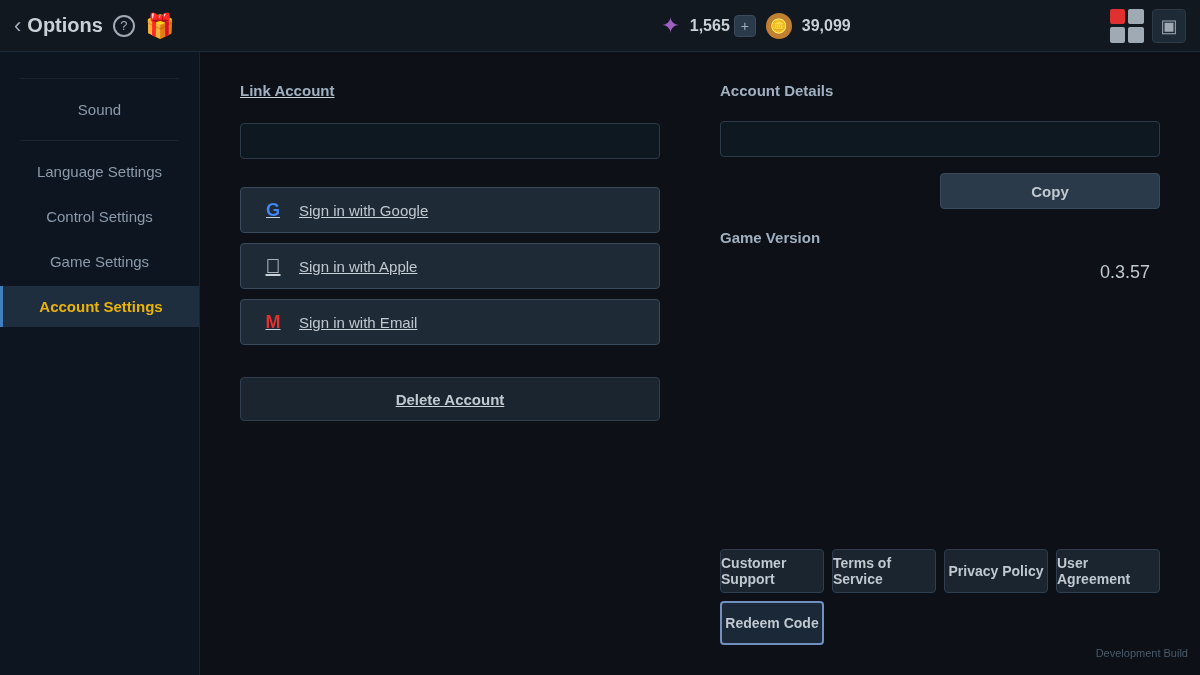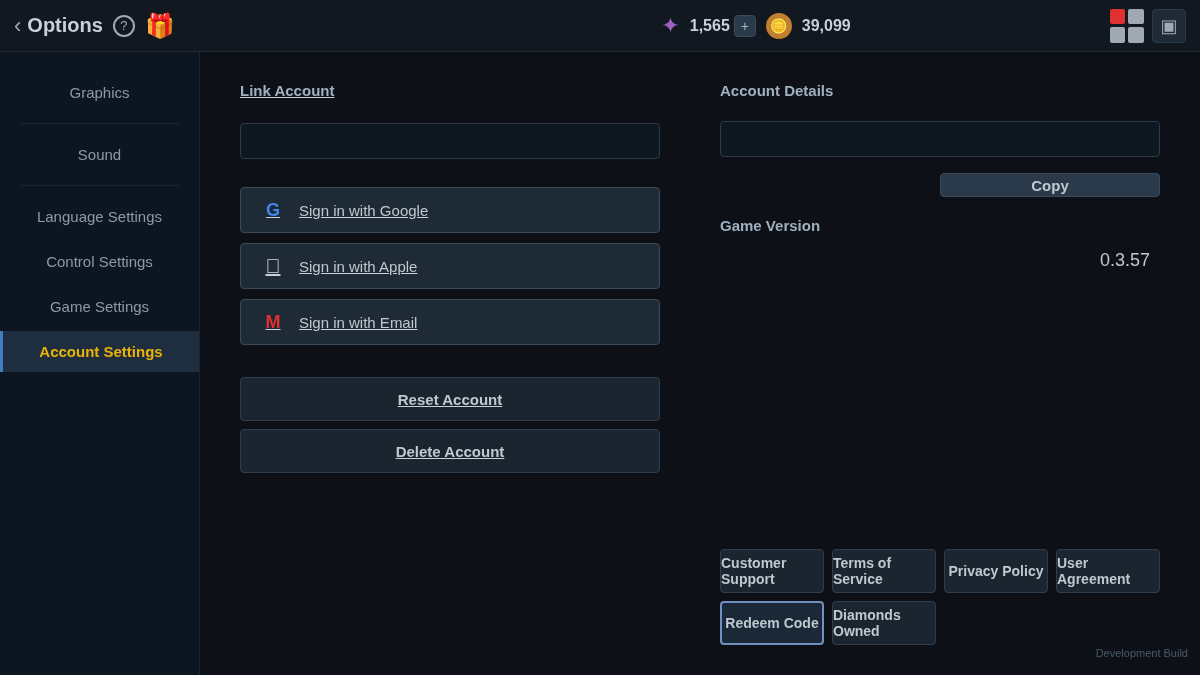--- a/index.html
+++ b/index.html
@@ -301,21 +301,21 @@
       font-size: 13px;
       color: #708090;
       outline: none;
     }
 
     .copy-btn {
       align-self: flex-end;
       background: #2a3a4a;
       border: 1px solid #3a4a5a;
       border-radius: 4px;
-      height: 24px;
+      height: 36px;
       width: 220px;
       display: flex;
       align-items: center;
       justify-content: center;
       cursor: pointer;
       color: #c0c8d0;
       font-size: 15px;
       font-weight: bold;
     }
 
@@ -399,21 +399,20 @@
       <div class="grid-icon-cell"></div>
       <div class="grid-icon-cell"></div>
     </div>
     <div class="top-icon-btn">▣</div>
   </div>
 </div>
 
 <div class="main-layout">
 
   <div class="sidebar">
-    <div class="sidebar-item">Graphics</div>
     <div class="sidebar-divider"></div>
     <div class="sidebar-item">Sound</div>
     <div class="sidebar-divider"></div>
     <div class="sidebar-item">Language Settings</div>
     <div class="sidebar-item">Control Settings</div>
     <div class="sidebar-item">Game Settings</div>
     <div class="sidebar-item active">Account Settings</div>
   </div>
 
   <div class="content-area">
@@ -434,23 +433,20 @@
           <span>Sign in with Apple</span>
         </div>
         <div class="sign-in-btn">
           <span class="sign-in-icon email-icon">M</span>
           <span>Sign in with Email</span>
         </div>
       </div>
 
       <div class="account-action-buttons">
         <div class="action-btn">
-          <span>Reset Account</span>
-        </div>
-        <div class="action-btn">
           <span>Delete Account</span>
         </div>
       </div>
     </div>
 
     <div class="right-panel">
       <div class="section-label">Account Details</div>
       <div class="account-details-input-row">
         <input class="details-field" type="text" value="" placeholder="" style="letter-spacing: 2px;">
       </div>
@@ -476,22 +472,19 @@
         </div>
         <div class="grid-btn">
           <span>Privacy Policy</span>
         </div>
         <div class="grid-btn">
           <span>User Agreement</span>
         </div>
         <div class="grid-btn highlighted">
           <span>Redeem Code</span>
         </div>
-        <div class="grid-btn">
-          <span>Diamonds Owned</span>
-        </div>
       </div>
     </div>
 
   </div>
 </div>
 
 <div class="dev-build">Development Build</div>
 
 </body></html>

